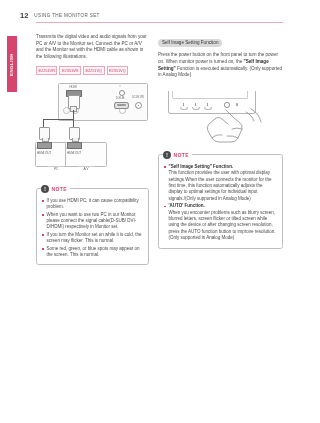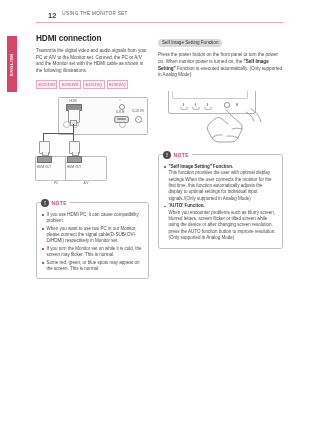--- a/index.html
+++ b/index.html
@@ -7,22 +7,22 @@
     width:300px;height:423px;
     background:#ffffff;
     font-family:"Liberation Sans", sans-serif;
     color:#3b3b3b;
     overflow:hidden;
     position:relative;
   }
 
   
   .page-header{
-    position:absolute;left:48px;top:12px;width:245px;
-    display:flex;align-items:flex-start;gap:6px;
+    position:absolute;left:20px;top:12px;width:245px;
+    display:flex;align-items:flex-end;gap:6px;
   }
   .page-num{
     font-size:7.5px;font-weight:bold;color:#3b3b3b;line-height:1;
   }
   .header-title{
     font-size:4.6px;letter-spacing:.35px;color:#5a5a5a;
     line-height:1;padding-bottom:.5px;white-space:nowrap;
   }
   .header-rule{
     position:absolute;left:36px;top:22px;width:247px;height:.6px;
@@ -267,21 +267,20 @@
   <span class="header-title">USING THE MONITOR SET</span>
 </div>
 <div class="header-rule"></div>
 
 <div class="lang-tab">
   <span>ENGLISH</span>
 </div>
 
 <div class="col-left">
 
-  <h1 class="section-title">HDMI connection</h1>
   <p class="body-text">Transmits the digital video and audio signals from your PC or A/V to the Monitor set. Connect the PC or A/V and the Monitor set with the HDMI cable as shown in the following illustrations.</p>
 
   <div class="model-row">
     <span class="model-badge">E2251VR</span>
     <span class="model-badge">E2351VR</span>
     <span class="model-badge">E2251VQ</span>
     <span class="model-badge">E2351VQ</span>
   </div>
 
   <div class="diagram">

